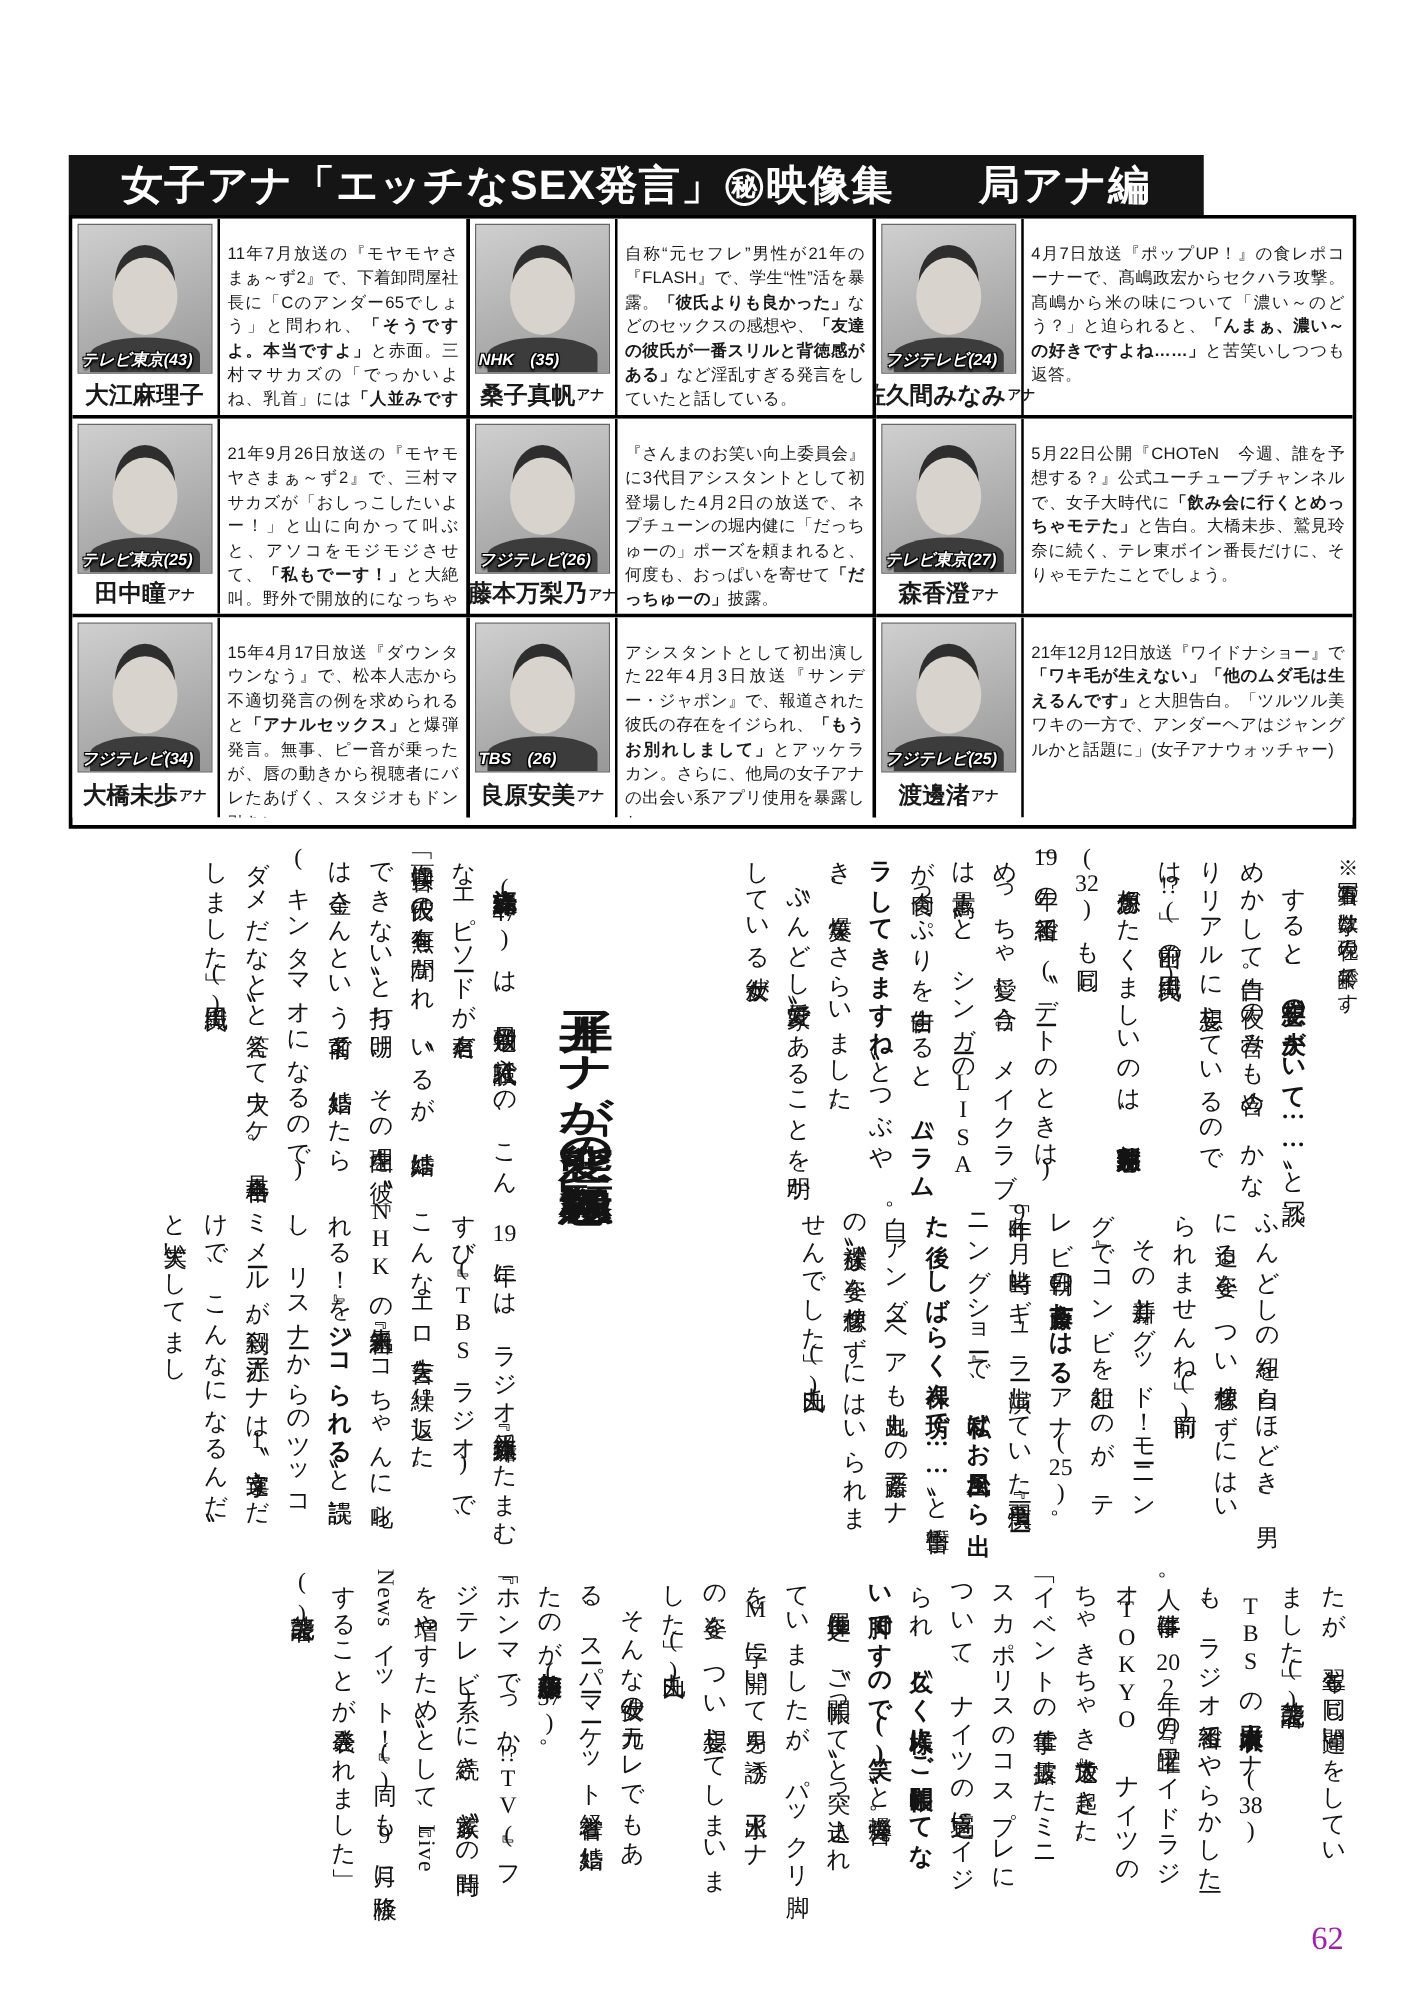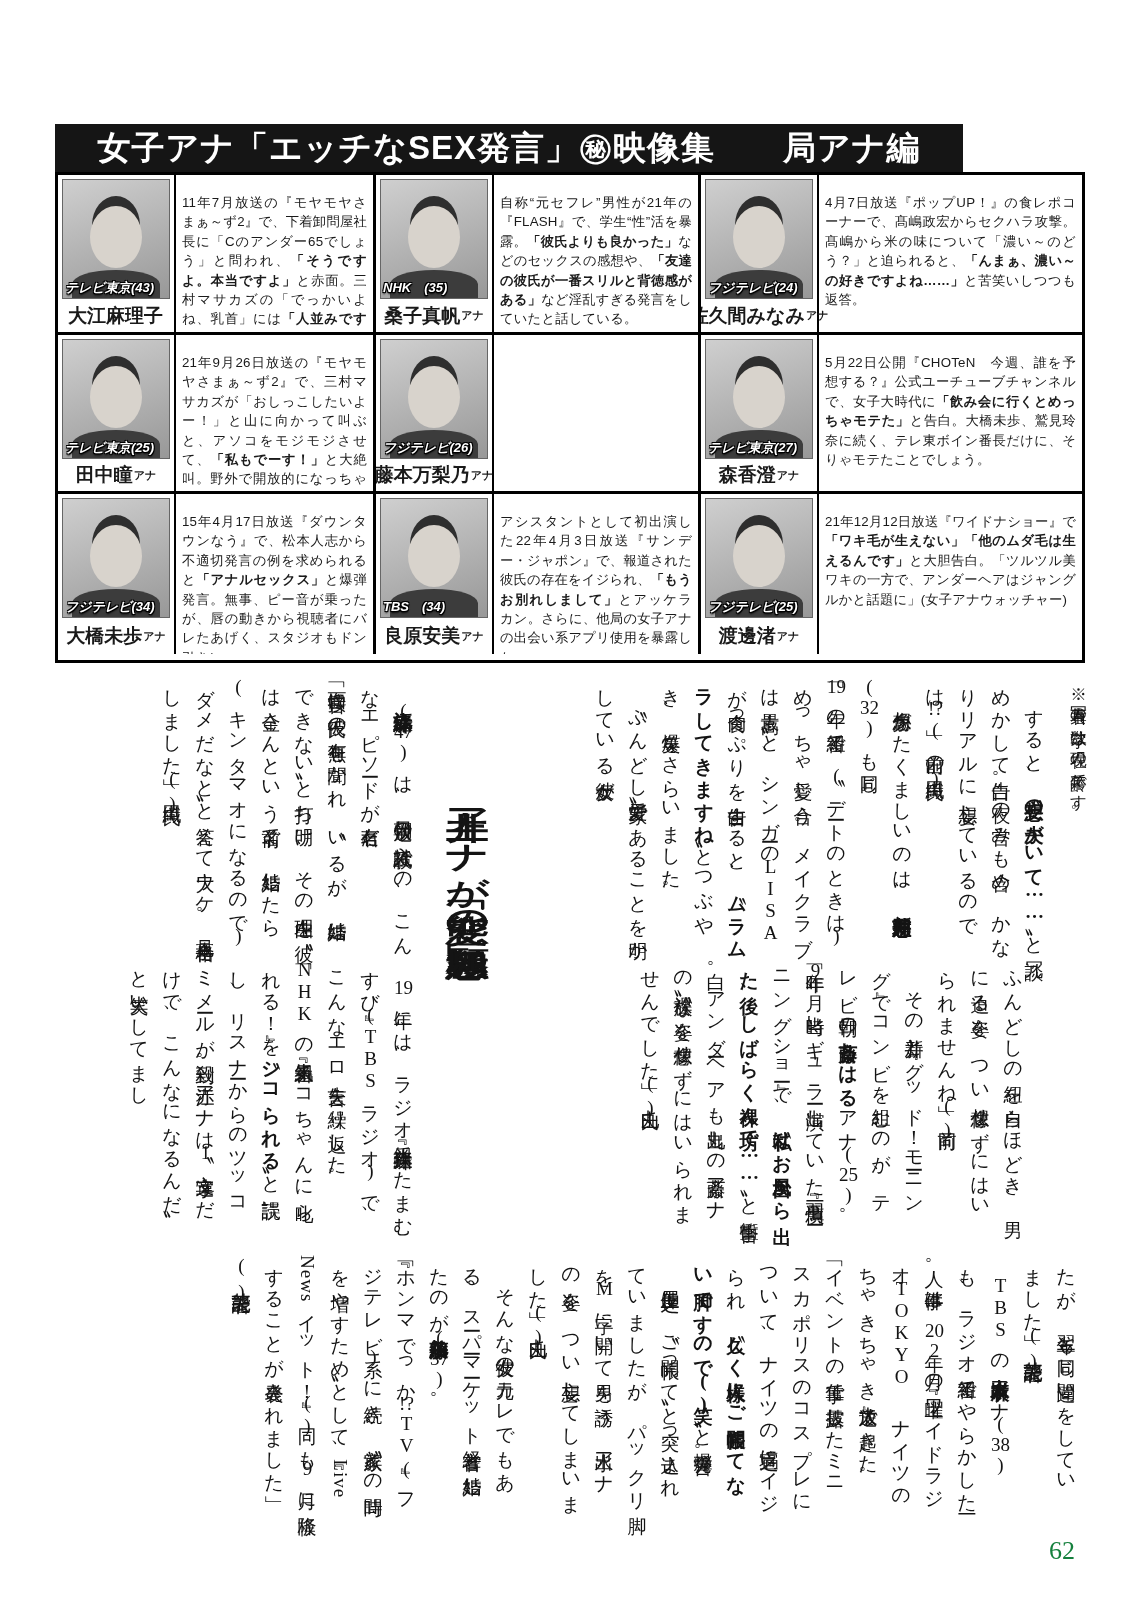--- a/index.html
+++ b/index.html
@@ -44,21 +44,21 @@
   .note{right:44px;top:676px;height:276px;font-size:16.5px;line-height:22px;}
   .a-main{right:82px;top:676px;height:276px;}
   .a-left{right:713px;top:676px;height:276px;}
   .headline{right:620px;top:788px;height:446px;font-size:30px;line-height:64px;
             font-weight:800;letter-spacing:0;transform:scaleX(1.42);transform-origin:top right;
             font-family:"Liberation Serif","DejaVu Serif",serif;}
   .b-right{right:103px;top:958px;height:270px;}
   .b-left{right:713px;top:958px;height:270px;}
   .c-band{right:50px;top:1255px;height:250px;}
   .pagenum{position:absolute;right:58px;top:1536px;font-size:26px;
-           font-family:"Liberation Serif","DejaVu Serif",serif;color:#15803d;}
+           font-family:"Liberation Serif","DejaVu Serif",serif;color:#a21caf;}
 </style>
 </head>
 <body>
 
 <div class="page">
 
   <div class="banner">女子アナ「エッチなSEX発言」㊙映像集　　局アナ編</div>
 
   <div class="grid">
 
@@ -117,20 +117,21 @@
     <div class="cell">
       <div class="pleft">
         <div class="photo">
           <span class="aff">フジテレビ(26)</span>
         </div>
         <div class="pname">
             <span>藤本万梨乃</span>
             <span class="suf">アナ</span>
           </div>
       </div>
+      <div class="ptext">『さんまのお笑い向上委員会』に3代目アシスタントとして初登場した4月2日の放送で、ネプチューンの堀内健に「だっちゅーの」ポーズを頼まれると、何度も、おっぱいを寄せて<b>「だっちゅーの」</b>披露。</div>
     </div>
 
     <div class="cell lastcol">
       <div class="pleft">
         <div class="photo">
           <span class="aff">テレビ東京(27)</span>
         </div>
         <div class="pname">
             <span>森香澄</span>
             <span class="suf">アナ</span>
@@ -148,21 +149,21 @@
             <span>大橋未歩</span>
             <span class="suf">アナ</span>
           </div>
       </div>
       <div class="ptext">15年4月17日放送『ダウンタウンなう』で、松本人志から不適切発言の例を求められると<b>「アナルセックス」</b>と爆弾発言。無事、ピー音が乗ったが、唇の動きから視聴者にバレたあげく、スタジオもドン引きに。</div>
     </div>
 
     <div class="cell lastrow">
       <div class="pleft">
         <div class="photo">
-          <span class="aff">TBS　(34)</span>
+          <span class="aff">TBS　(26)</span>
         </div>
         <div class="pname">
             <span>良原安美</span>
             <span class="suf">アナ</span>
           </div>
       </div>
       <div class="ptext">アシスタントとして初出演した22年4月3日放送『サンデー・ジャポン』で、報道された彼氏の存在をイジられ、<b>「もうお別れしまして」</b>とアッケラカン。さらに、他局の女子アナの出会い系アプリ使用を暴露した。</div>
     </div>
 
     <div class="cell lastcol lastrow">

